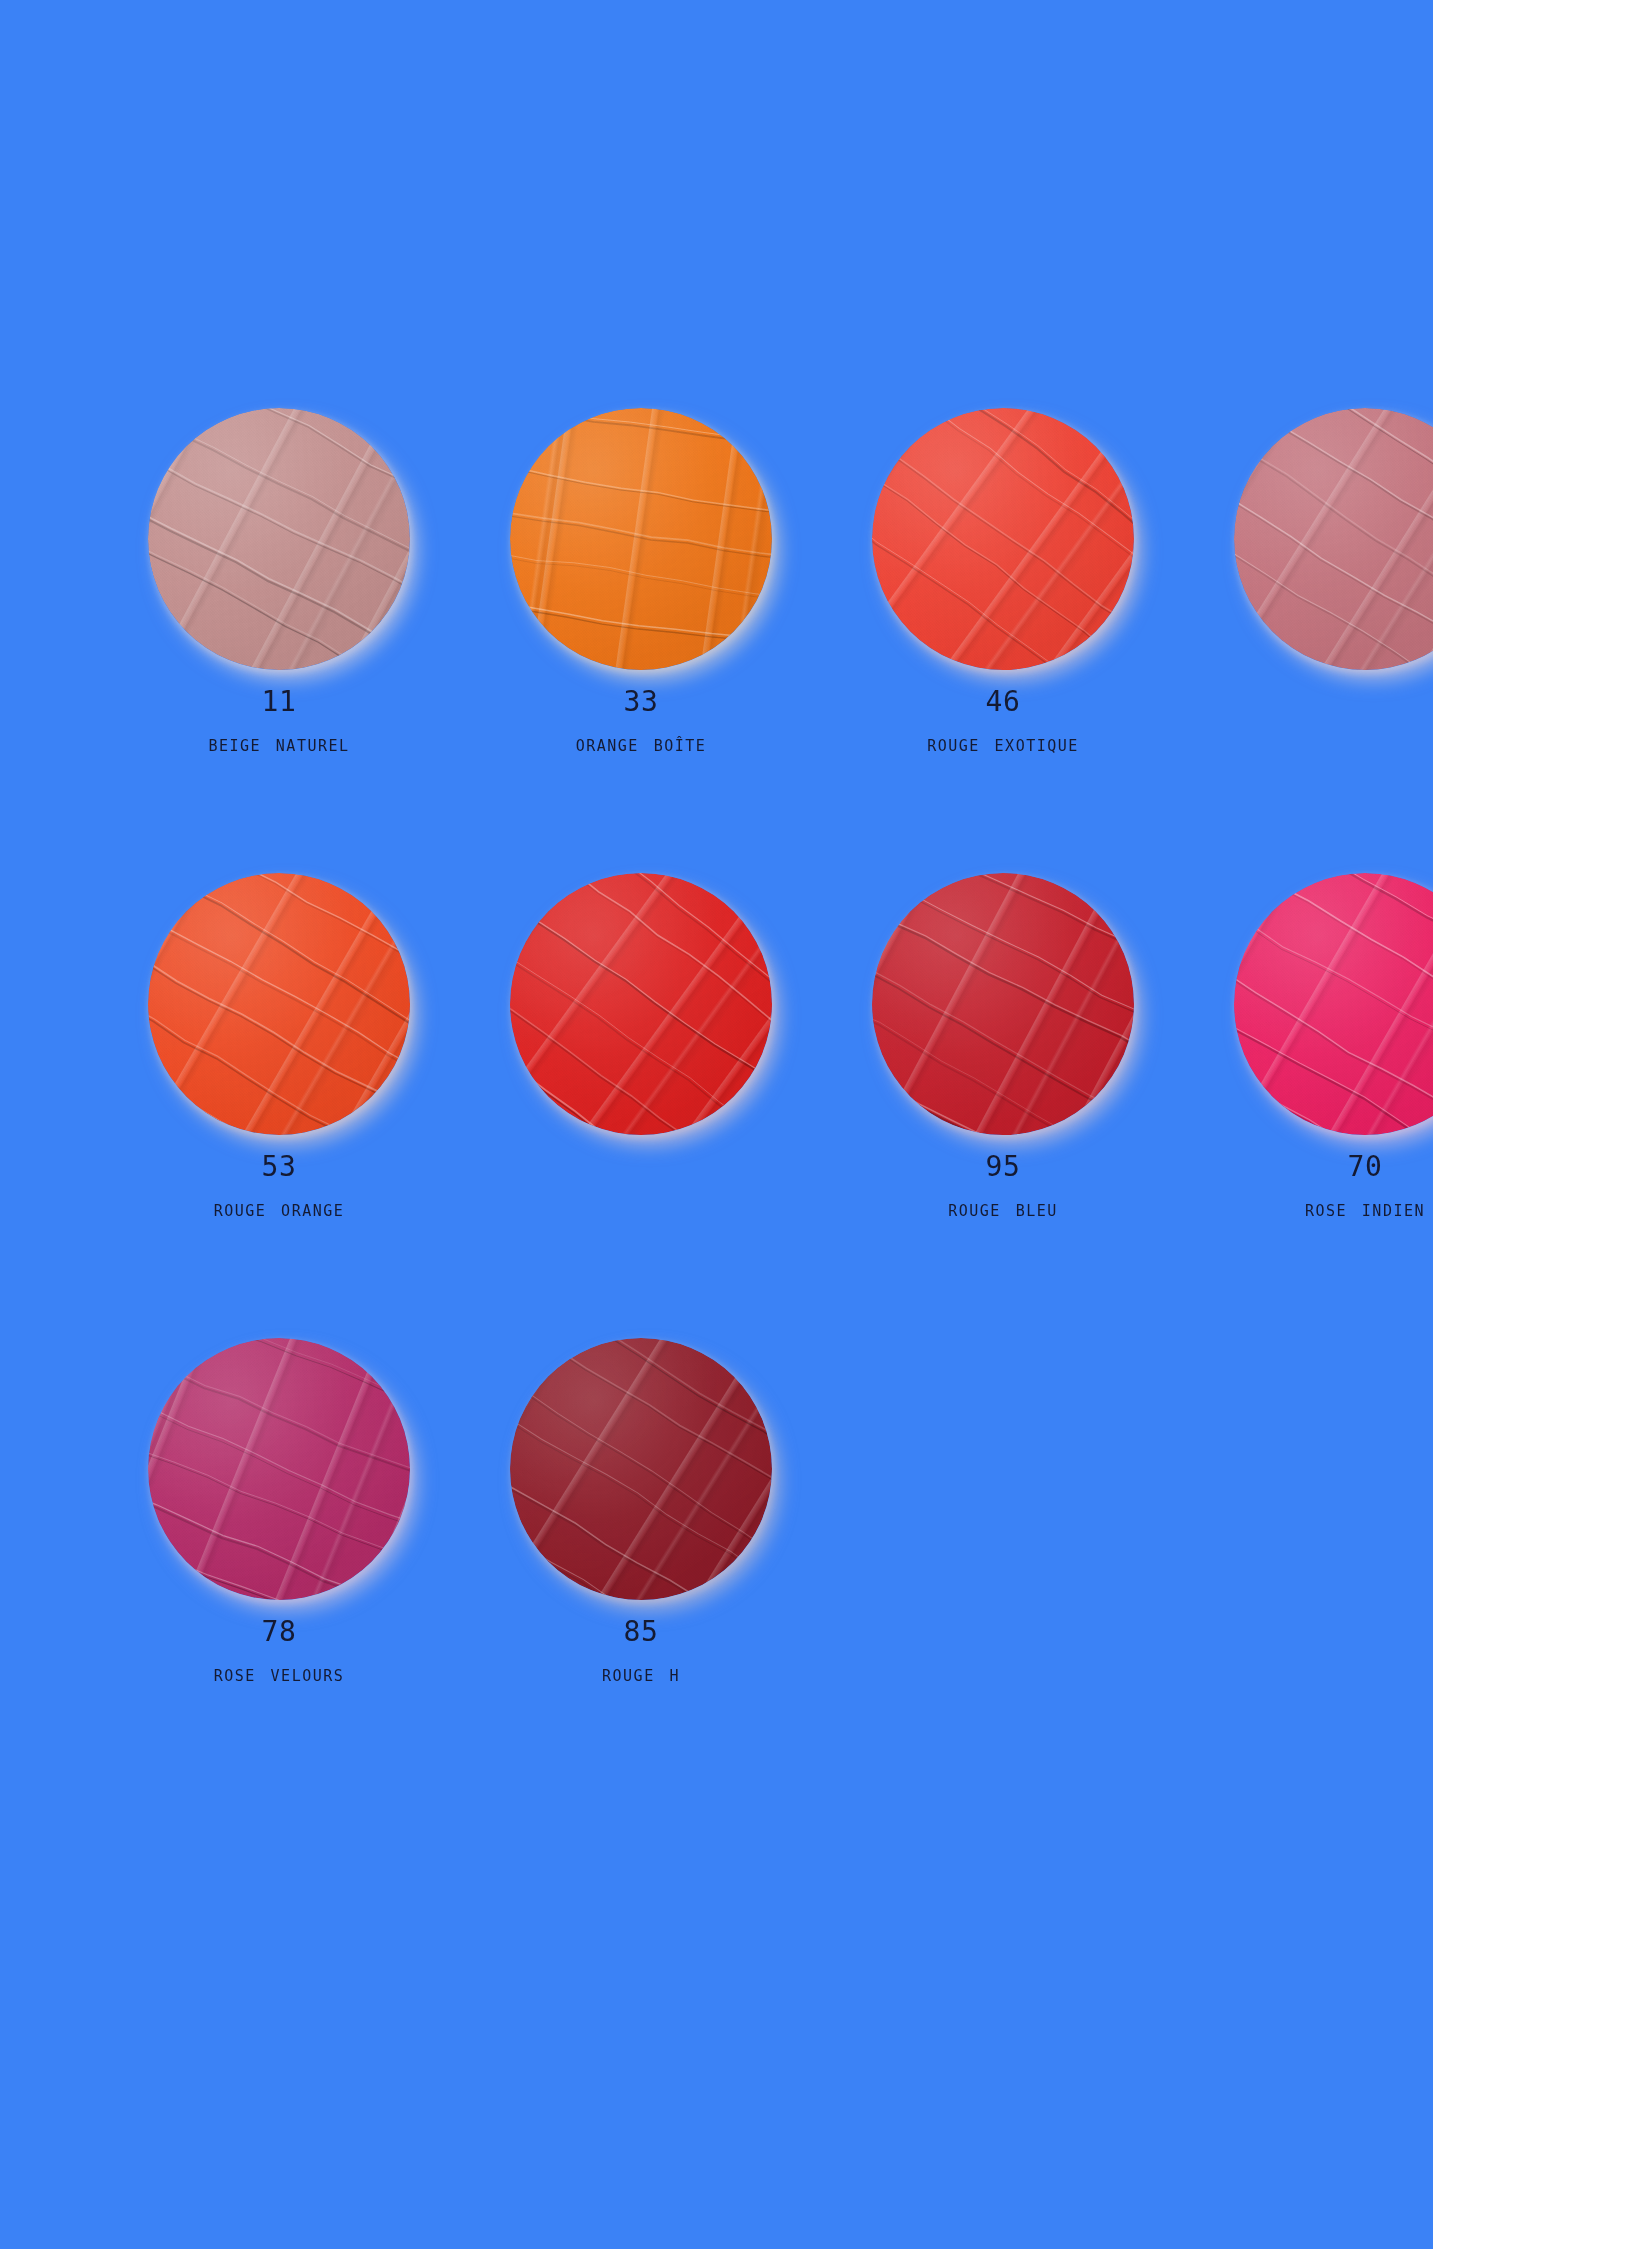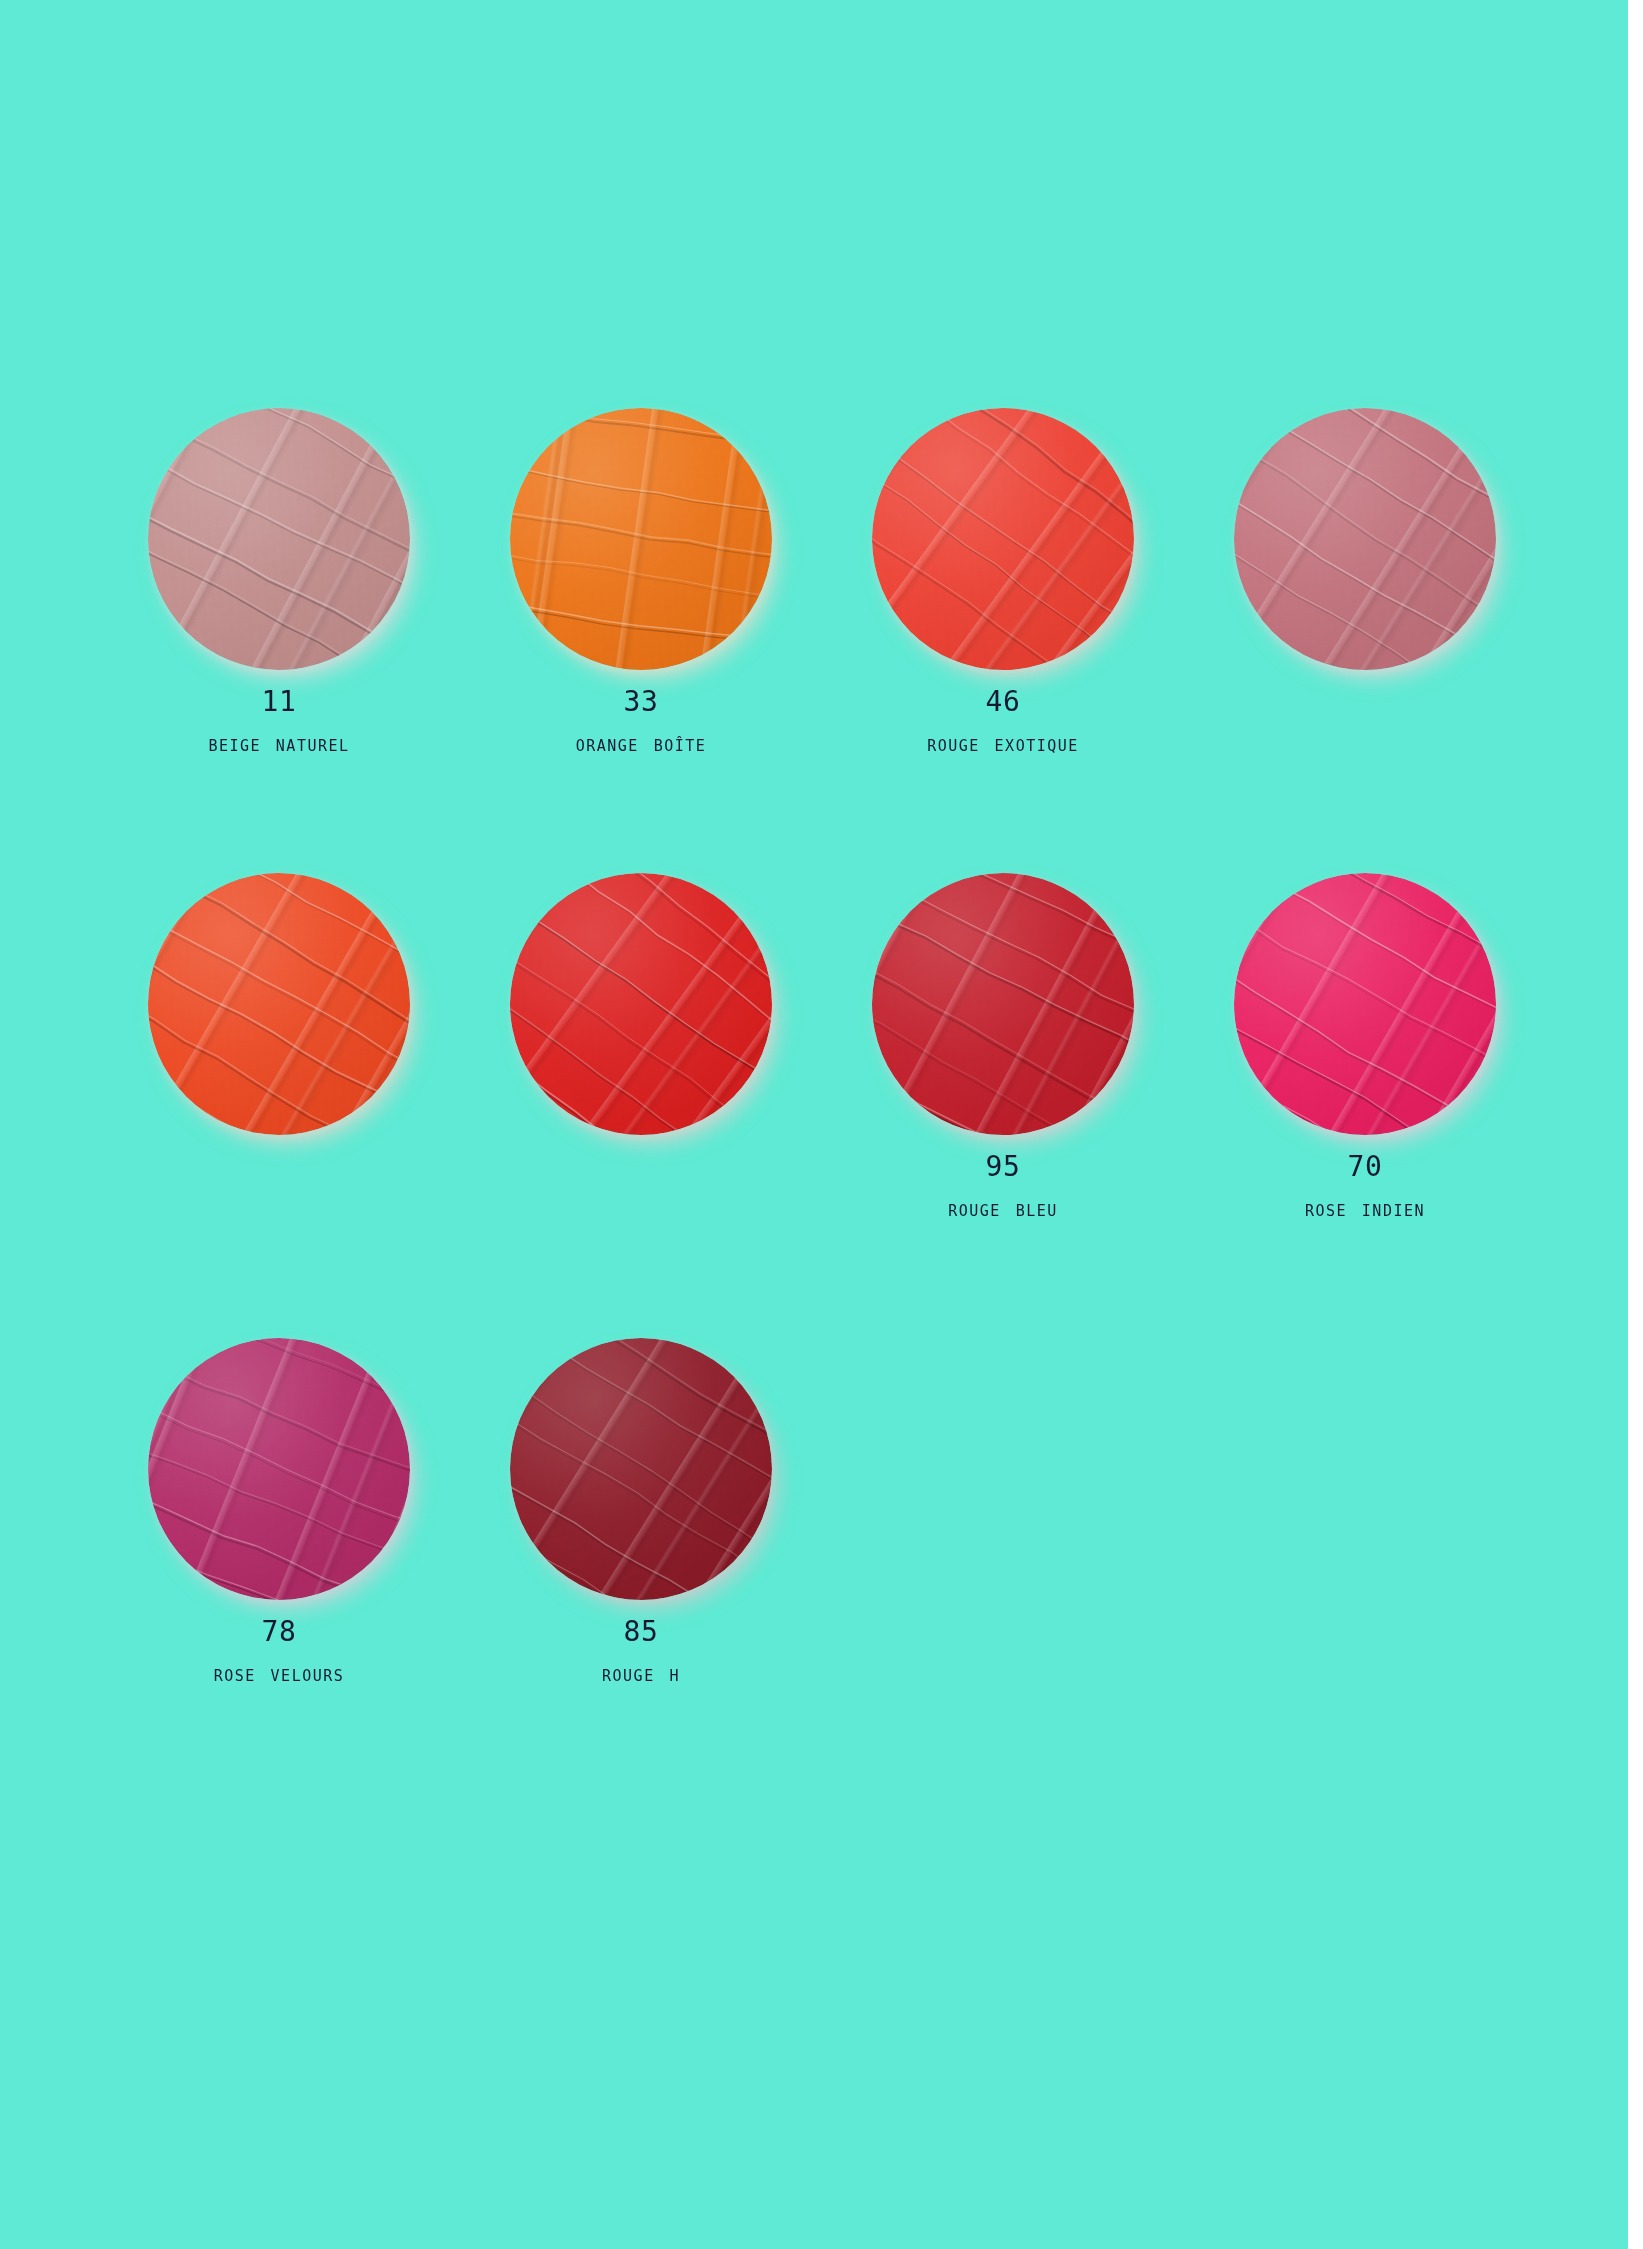--- a/index.html
+++ b/index.html
@@ -9,23 +9,23 @@
   }
   body {
     width: 1644px;
     height: 2250px;
     font-family: "DejaVu Sans", sans-serif;
     -webkit-font-smoothing: antialiased;
   }
 
   .page {
     position: relative;
-    width: 1628px;
+    width: 1433px;
     height: 2250px;
-    background: #5eead4;
+    background: #3b82f6;
     overflow: hidden;
   }
 
   .swatch-grid {
     position: absolute;
     left: 98px;
     top: 408px;
     width: 1448px;
     display: grid;
     grid-template-columns: repeat(4, 362px);
@@ -356,20 +356,24 @@
                   <path d="M -60 292.6 L -8 293.4 L 44 293.0 L 96 297.4 L 148 293.8 L 200 297.0 L 252 299.4 L 304 300.6 L 356 296.8 L 408 300.0 L 460 301.0" transform="translate(0,3.7)" fill="none" stroke="rgba(0,0,0,0.21)" stroke-width="2.37"></path>
                   <path d="M -60 370.6 L -8 374.5 L 44 370.7 L 96 369.5 L 148 370.9 L 200 371.3 L 252 369.3 L 304 367.4 L 356 366.4 L 408 368.4 L 460 366.2" fill="none" stroke="rgba(255,255,255,0.37)" stroke-width="0.97"></path>
                   <path d="M -60 370.6 L -8 374.5 L 44 370.7 L 96 369.5 L 148 370.9 L 200 371.3 L 252 369.3 L 304 367.4 L 356 366.4 L 408 368.4 L 460 366.2" transform="translate(0,4.4)" fill="none" stroke="rgba(0,0,0,0.25)" stroke-width="1.21"></path>
                 </g>
               </svg>
             </div>
         <div class="disc-grain"></div>
         <div class="disc-light"></div>
       </div>
     </div>
+    <div class="swatch-caption">
+      <span class="swatch-number">53</span>
+      <span class="swatch-name">Rouge Orange</span>
+    </div>
   </div>
       <div class="swatch-cell">
     <div class="swatch-disc-wrap">
       <div class="swatch-disc" style="box-shadow: rgba(238, 208, 205, 0.55) 8.4px 11.2px 18.3px 0px, rgba(238, 208, 205, 0.45) 2.1px 3.5px 7px 0px;">
         <div class="disc-base" style="background: rgb(222, 32, 32);"></div>
         <div class="disc-smear a" style="--ang: 126deg;"></div>
         <div class="disc-smear b" style="--ang: 126deg;"></div>
         <div class="disc-ridges">
               <svg viewBox="0 0 372 372" preserveAspectRatio="none">
                 <defs>

